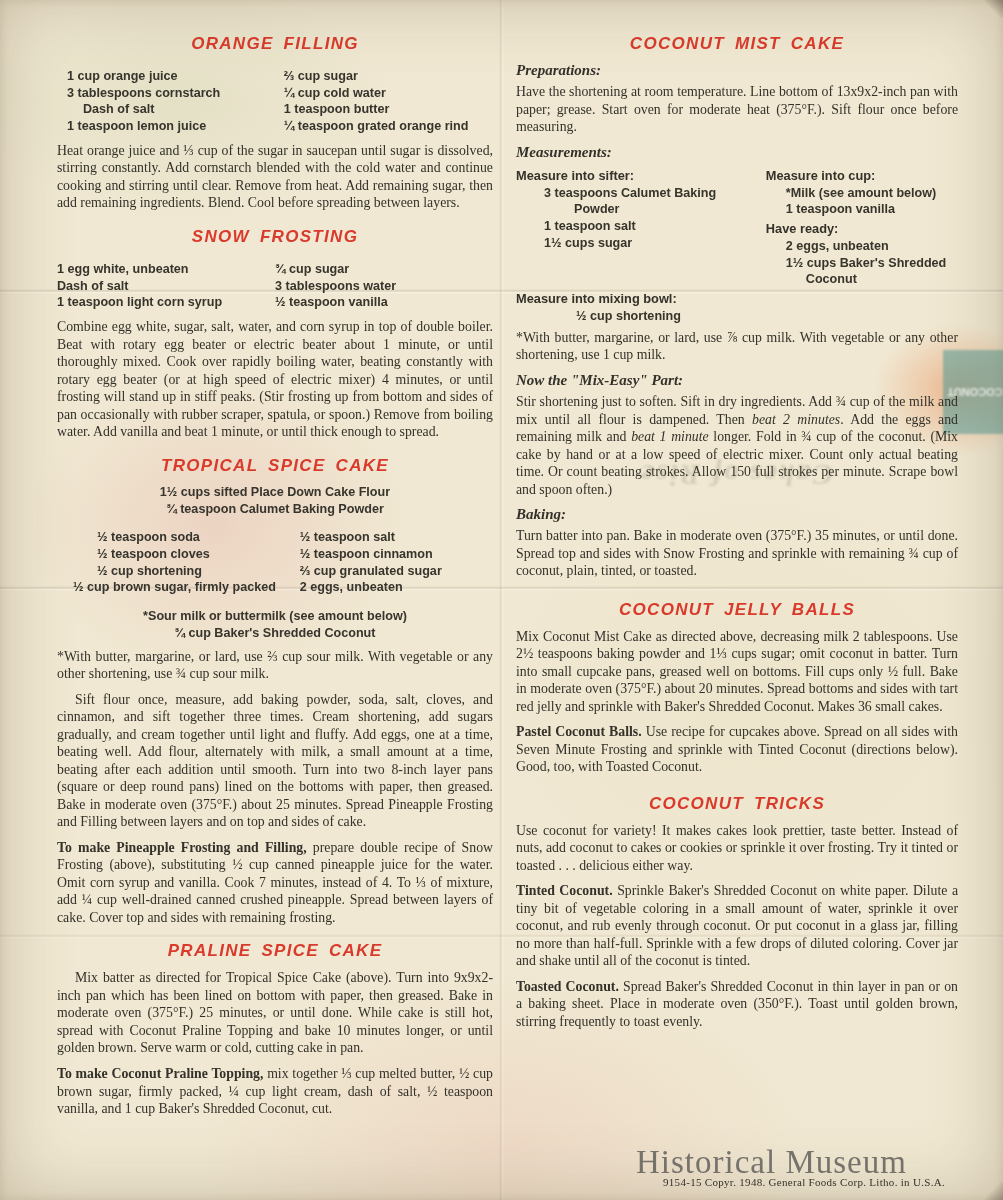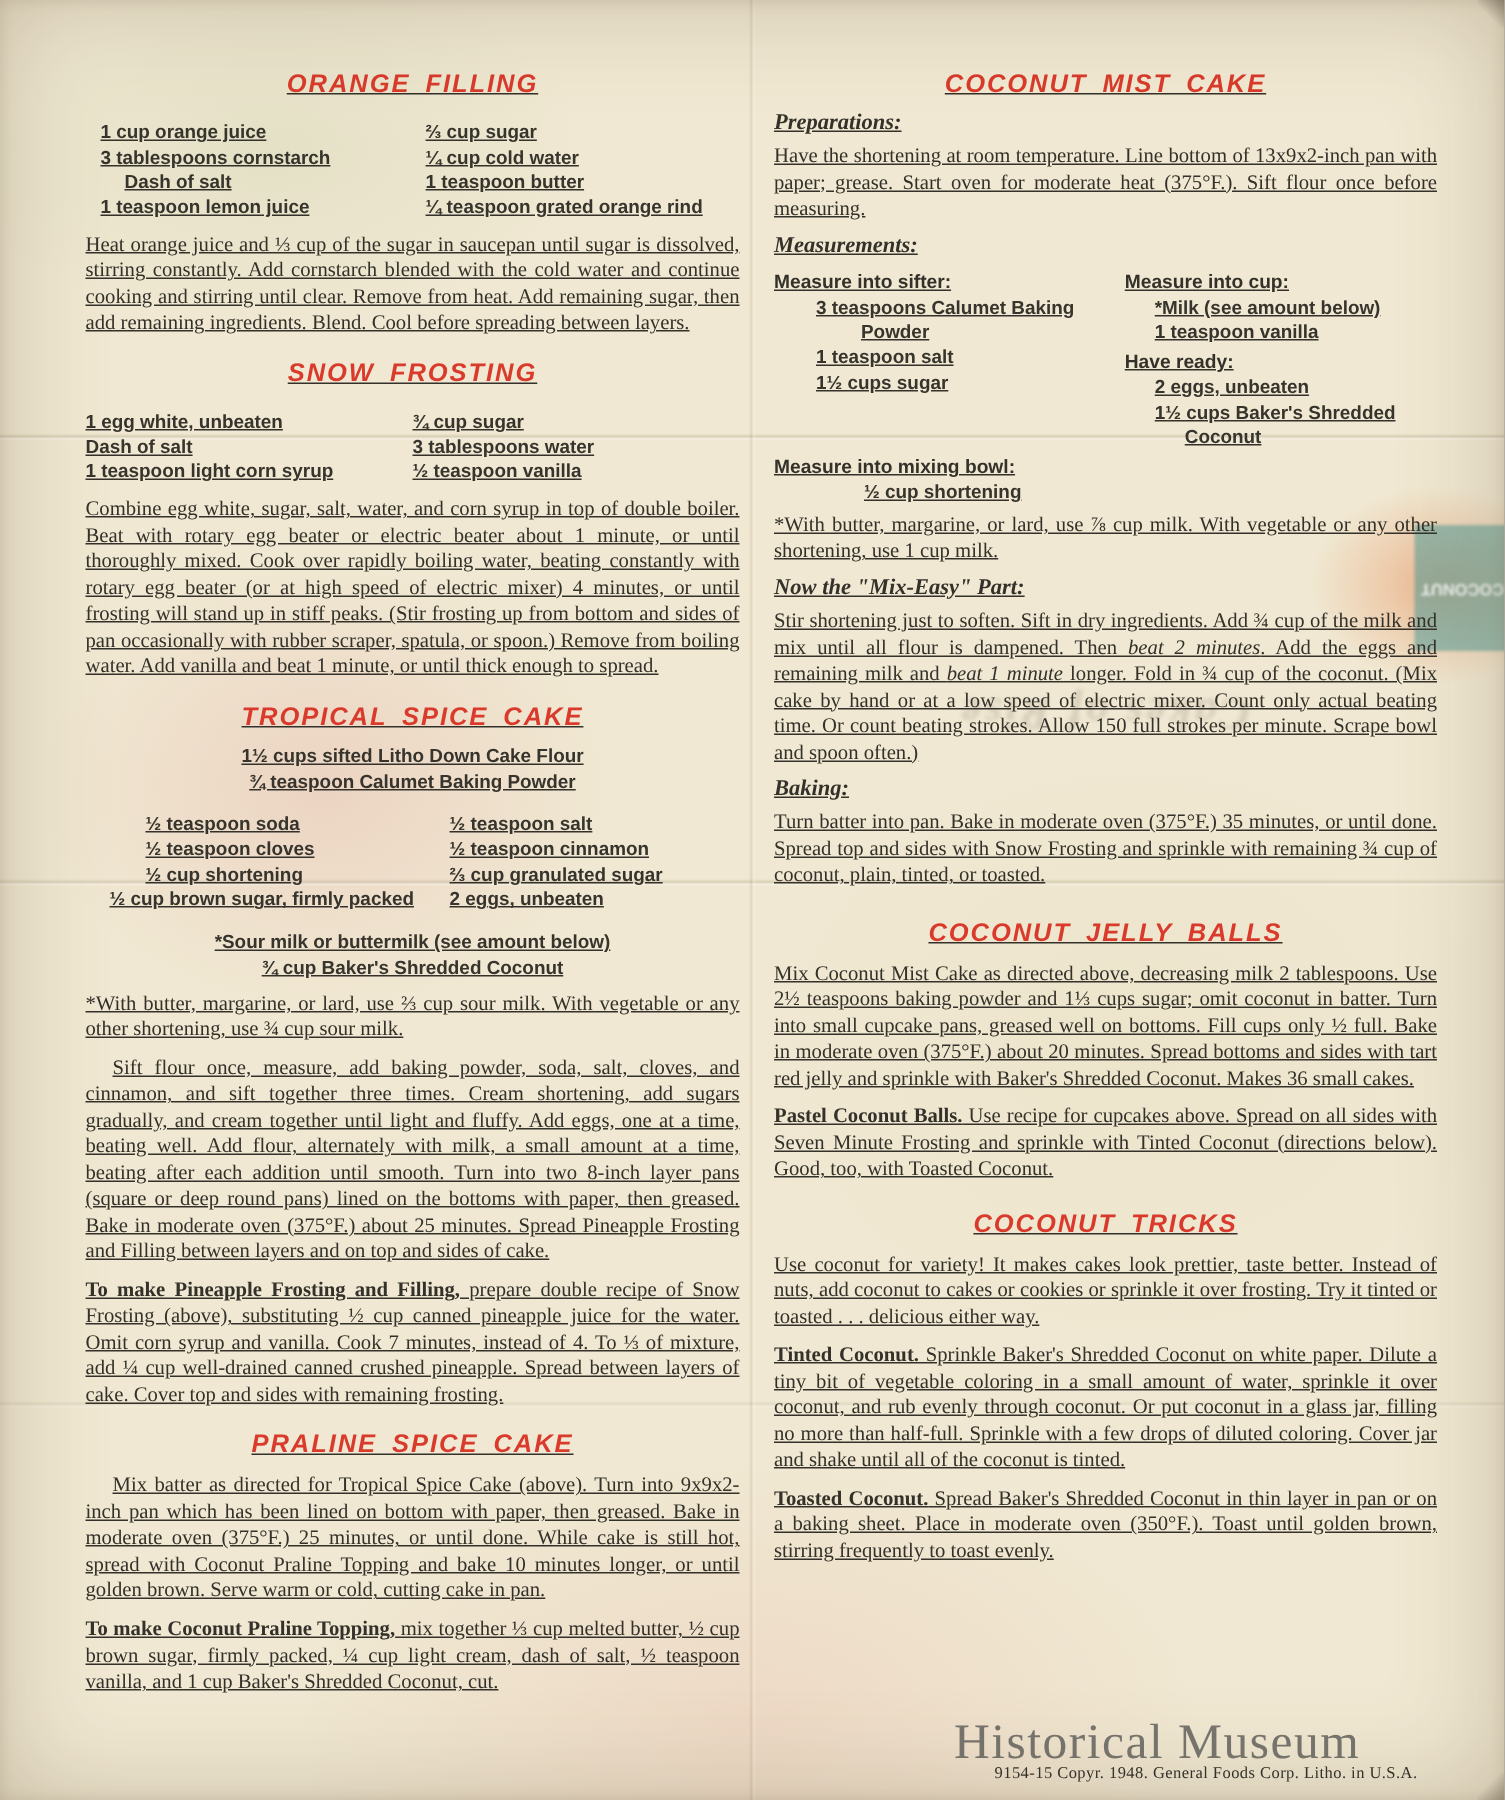--- a/index.html
+++ b/index.html
@@ -23,21 +23,21 @@
   }
   .corner { position:absolute; width:18px; height:18px; pointer-events:none; }
   .corner.tr { top:0; right:0; background:linear-gradient(225deg, rgba(80,72,62,0.55), transparent 60%); }
   .corner.br { bottom:0; right:0; background:linear-gradient(315deg, rgba(80,72,62,0.45), transparent 60%); }
 
   .crease-h { position:absolute; left:0; right:0; height:5px; pointer-events:none;
     background:linear-gradient(to bottom, rgba(130,110,80,0), rgba(130,110,80,0.20) 40%, rgba(255,255,250,0.30) 70%, rgba(130,110,80,0)); }
   .crease-v { position:absolute; top:0; bottom:0; width:5px; pointer-events:none;
     background:linear-gradient(to right, rgba(130,110,80,0), rgba(130,110,80,0.14) 40%, rgba(255,255,250,0.22) 70%, rgba(130,110,80,0)); }
 
-  .col { position:absolute; top:44px;text-decoration:underline; }
+  .col { position:absolute; top:32px; }
   .col-left  { left:57px;  width:436px; }
   .col-right { left:516px; width:442px; }
 
   .rubric {
     font-family:"Liberation Sans", sans-serif; font-style:italic; font-weight:bold;
     font-size:17px; letter-spacing:1.3px; word-spacing:4px;
     color:#d93a2b; text-align:center; margin:15px 0 8px;
   }
   section:first-child .rubric { margin-top:2px; }
 
@@ -54,21 +54,21 @@
   .ing-grid.two-56 { grid-template-columns:56% 44%; }
   .ing-grid .c1 { padding-left:10px; }
   .ing-grid.two-56 .c1 { padding-left:28px; }
   .ing-grid.centered span { text-align:left; padding-left:0; }
   .ing.center { display:block; text-align:center; }
 
   .subhead { font-family:"Liberation Serif", serif; font-style:italic; font-weight:bold;
              font-size:15px; margin:8px 0 4px; }
   .mlabel { font-family:"Liberation Sans", sans-serif; font-weight:bold; font-size:12.8px;
             margin:3px 0 2px; }
-  .meas-grid { display:grid; grid-template-columns:52% 48%; column-gap:4px; margin-bottom:2px; }
+  .meas-grid { display:grid; grid-template-columns:52% 48%; column-gap:20px; margin-bottom:2px; }
   .ing-list { list-style:none; }
   .ing-list li { padding-left:58px; text-indent:-30px; }
   .ing-list.tight li { padding-left:40px; text-indent:-20px; }
   .bowl-item { padding-left:60px; margin:1px 0 4px; }
 
   .notice {
     border:2.5px solid #cf3a2c; margin-top:14px; padding:10px 13px 12px;
     background:rgba(255,255,255,0.06);
   }
   .notice p { font-size:13.8px; line-height:1.3; text-align:left; }
@@ -138,21 +138,21 @@
         <span class="ing">3 tablespoons water</span>
         <span class="ing">1 teaspoon light corn syrup</span>
         <span class="ing">½ teaspoon vanilla</span>
       </div>
       <p class="body">Combine egg white, sugar, salt, water, and corn syrup in top of double boiler. Beat with rotary egg beater or electric beater about 1 minute, or until thoroughly mixed. Cook over rapidly boiling water, beating constantly with rotary egg beater (or at high speed of electric mixer) 4 minutes, or until frosting will stand up in stiff peaks. (Stir frosting up from bottom and sides of pan occasionally with rubber scraper, spatula, or spoon.) Remove from boiling water. Add vanilla and beat 1 minute, or until thick enough to spread.</p>
     </section>
 
     <section>
       <h2 class="rubric">TROPICAL SPICE CAKE</h2>
       <div>
-        <span class="ing center">1½ cups sifted Litho Down Cake Flour</span>
+        <span class="ing center">1½ cups sifted Place Down Cake Flour</span>
         <span class="ing center">¾ teaspoon Calumet Baking Powder</span>
         <div class="ing-grid two-56" style="margin:12px">
           <span class="ing c1">½ teaspoon soda</span>
           <span class="ing c2">½ teaspoon salt</span>
           <span class="ing c1">½ teaspoon cloves</span>
           <span class="ing c2">½ teaspoon cinnamon</span>
           <span class="ing c1">½ cup shortening</span>
           <span class="ing c2">⅔ cup granulated sugar</span>
           <span class="ing c1" style="padding-left:4px">½ cup brown sugar, firmly packed</span>
           <span class="ing c2">2 eggs, unbeaten</span>

